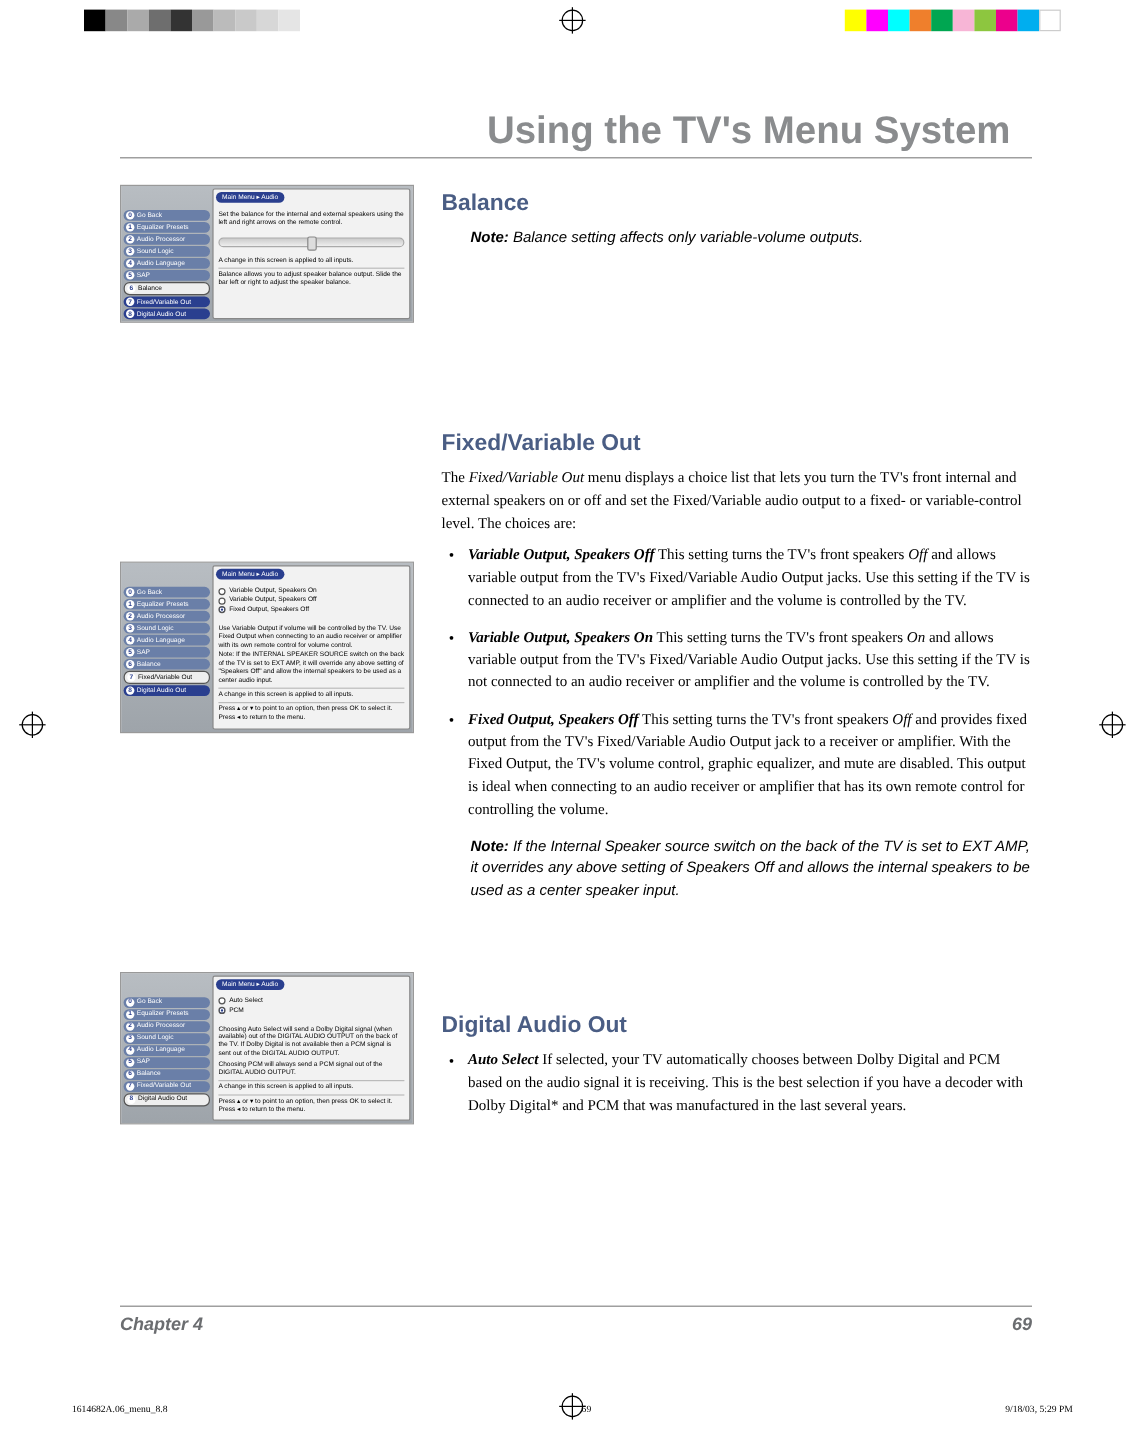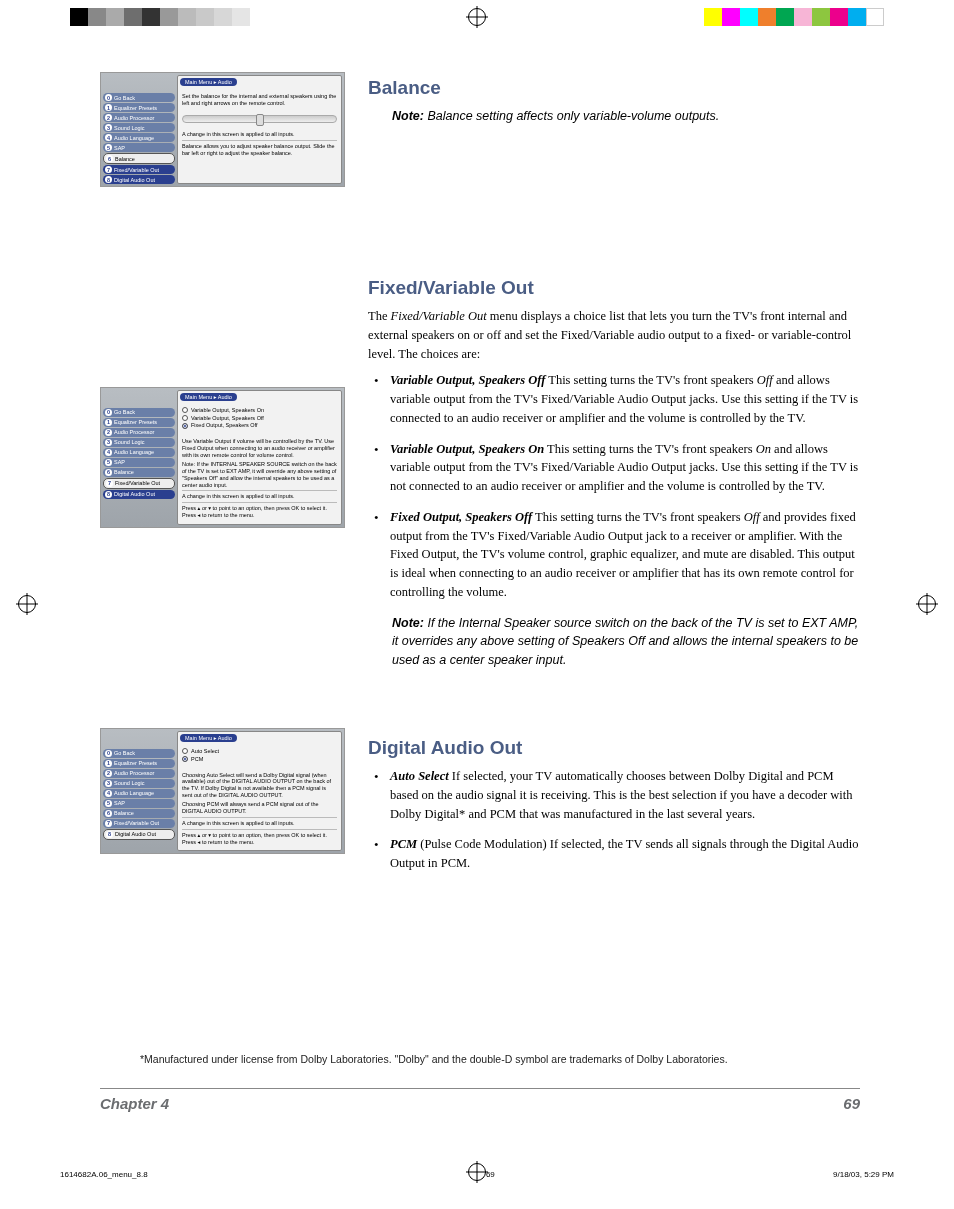--- a/index.html
+++ b/index.html
@@ -215,21 +215,21 @@
     font-family: Arial, Helvetica, sans-serif;
     font-style: italic;
     color: #6b6d70;
     font-size: 15px;
     font-weight: bold;
   }
   .meta-line {
     position: absolute;
     bottom: 30px;
     left: 60px; right: 60px;
-    font-family: Liberation Sans, sans-serif;
+    font-family: Liberation Serif, serif;
     font-size: 8px;
     color: #000;
     display: flex;
     justify-content: space-between;
   }
 </style>
 </head>
 <body>
 
 <div class="color-bars left">
@@ -255,20 +255,21 @@
     <div class="cell" style="background: rgb(236, 0, 140); border: none;"></div>
     <div class="cell" style="background: rgb(0, 174, 239); border: none;"></div>
     <div class="cell" style="background: rgb(255, 255, 255); border: 1px solid rgb(204, 204, 204);"></div>
   </div>
 <div class="reg-mark reg-top"></div>
 <div class="reg-mark reg-left"></div>
 <div class="reg-mark reg-right"></div>
 <div class="reg-mark reg-bottom"></div>
 
 <div class="page">
+  <div class="header">Using the TV's Menu System</div>
 
   <div class="content section-block" id="sec-balance">
     <div class="sidebar-col">
       <div class="menu-shot">
         <div class="menu-left" id="menu-left-0">
             <div class="item dim">
               <span class="num">0</span>
               <span>Go Back</span>
             </div>
             <div class="item dim">
@@ -465,26 +466,24 @@
             <hr style="border:none;border-top:1px solid #bbb;margin:2px 0">
             <p>Press ▴ or ▾ to point to an option, then press OK to select it. Press ◂ to return to the menu.</p>
           </div>
         </div>
       </div>
     </div>
     <div class="body-col">
       <h2 class="section">Digital Audio Out</h2>
       <ul class="bullets" id="dg-bullets">
           <li><span class="lead">Auto Select</span>   If selected, your TV automatically chooses between Dolby Digital and PCM based on the audio signal it is receiving. This is the best selection if you have a decoder with Dolby Digital* and PCM that was manufactured in the last several years.</li>
-          <li><span class="lead">PCM</span> (Pulse Code Modulation)   If selected, the TV sends all signals through the Digital Audio Output in PCM.</li>
         </ul>
     </div>
   </div>
 
-  <div class="footnote">*Manufactured under license from Dolby Laboratories. "Dolby" and the double-D symbol are trademarks of Dolby Laboratories.</div>
 
   <div class="footer">
     <span>Chapter 4</span>
     <span>69</span>
   </div>
 </div>
 
 <div class="meta-line">
   <span>1614682A.06_menu_8.8</span>
   <span>69</span>

